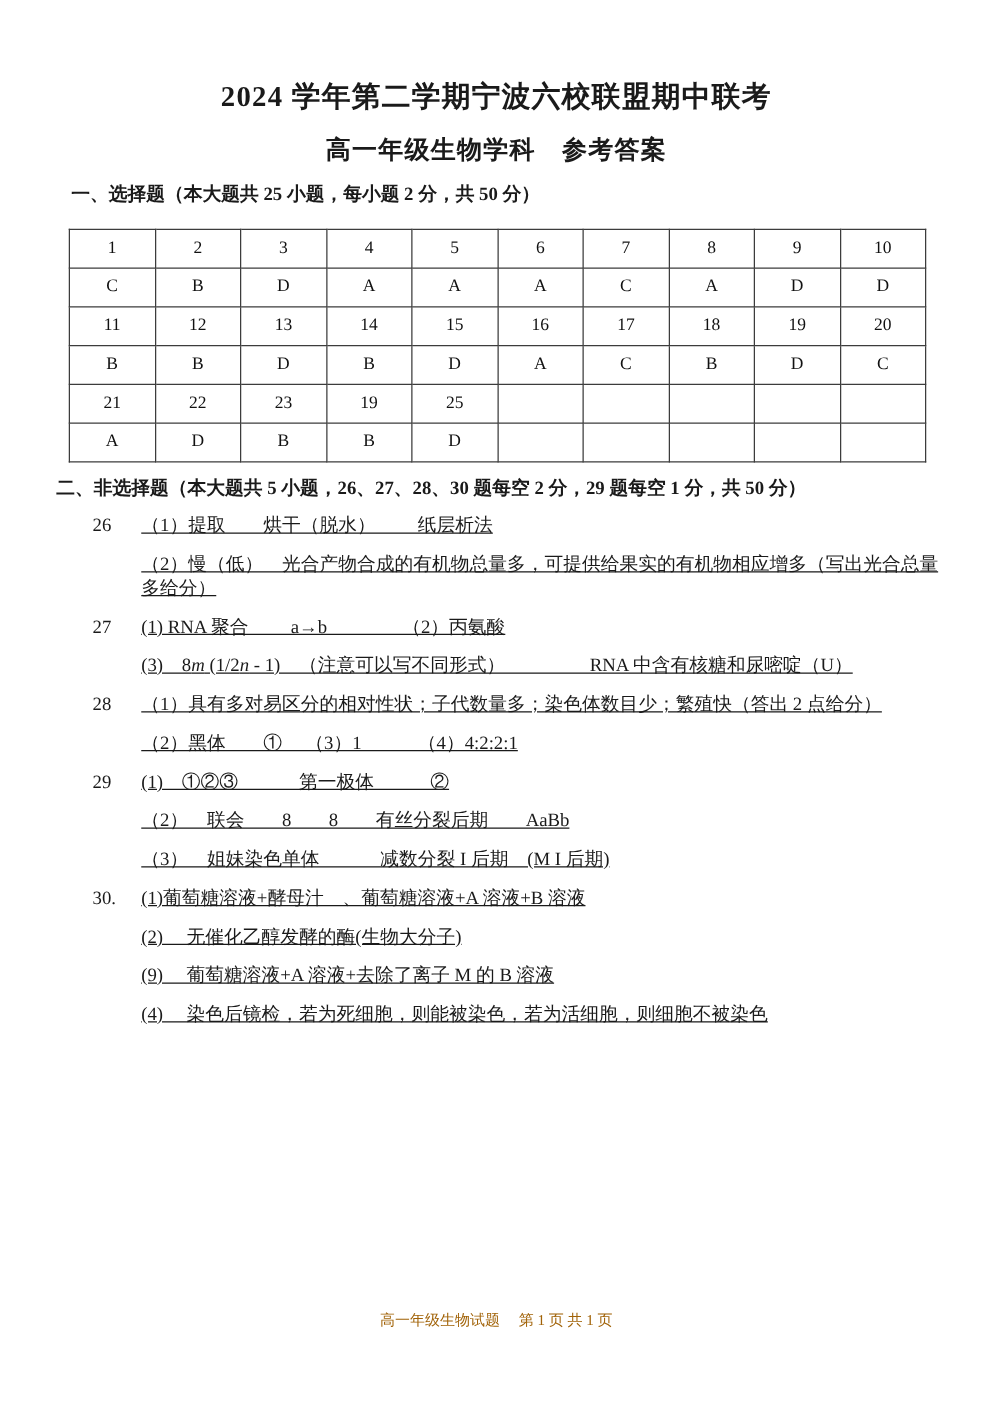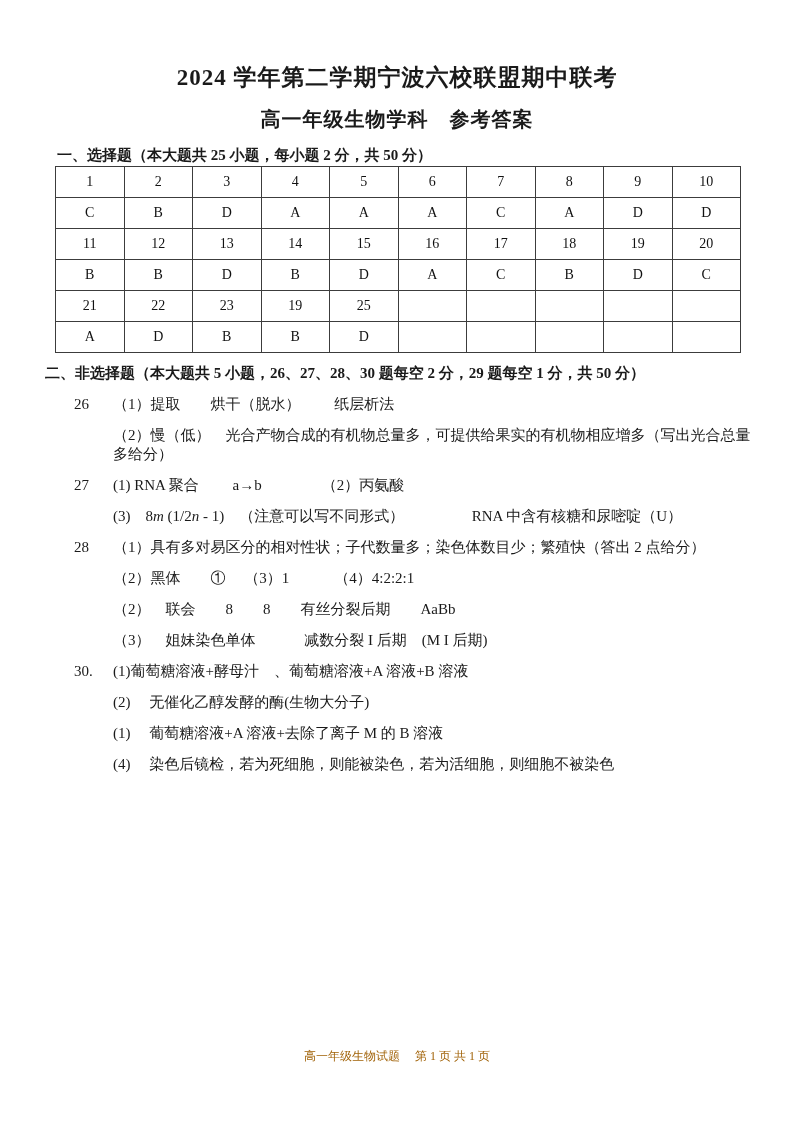--- a/index.html
+++ b/index.html
@@ -26,21 +26,21 @@
     text-align: center;
     font-size: 20px;
     font-weight: 700;
     letter-spacing: 1px;
   }
   .sec-heading {
     font-size: 15px;
     font-weight: 700;
     white-space: pre-wrap;
   }
-  .sec1-heading { margin: 13px 0 1px 57px; }
+  .sec1-heading { margin: 13px 0 18px 57px; }
   .sec2-heading { margin: 11px 0 12px 45px; }
   .ans-table {
     border-collapse: collapse;
     table-layout: fixed;
     margin-left: 55px;
     width: 686px;
   }
   .ans-table td {
     border: 1px solid #3c3c3c;
     height: 31px;
@@ -51,20 +51,21 @@
   }
   .answers { margin-top: 2px; }
   .ans-line {
     position: relative;
     padding-left: 113px;
     padding-right: 40px;
     margin-bottom: 12px;
     font-size: 15px;
     line-height: 19px;
     white-space: pre-wrap;
+    text-decoration: underline;
   }
   .ans-line .qnum {
     position: absolute;
     left: 74px;
     top: 0;
   }
   .ans-line.t { padding-left: 90px; }
   .it { font-style: italic; }
   .footer {
     position: absolute;
@@ -165,22 +166,23 @@
 
   <div class="sec-heading sec2-heading">二、非选择题（本大题共 5 小题，26、27、28、30 题每空 2 分，29 题每空 1 分，共 50 分）</div>
 
   <div class="answers" id="answers">
       <div class="ans-line a"><span class="qnum">26</span><span>（1）提取　　烘干（脱水）　　 纸层析法</span></div>
       <div class="ans-line a"><span>（2）慢（低）　光合产物合成的有机物总量多，可提供给果实的有机物相应增多（写出光合总量多给分）</span></div>
       <div class="ans-line a"><span class="qnum">27</span><span>(1) RNA 聚合　　 a→b　　　　（2）丙氨酸</span></div>
       <div class="ans-line a"><span>(3)　8</span><span class="it">m</span><span> (1/2</span><span class="it">n</span><span> - 1)　（注意可以写不同形式）　　　　  RNA 中含有核糖和尿嘧啶（U）</span></div>
       <div class="ans-line a"><span class="qnum">28</span><span>（1）具有多对易区分的相对性状；子代数量多；染色体数目少；繁殖快（答出 2 点给分）</span></div>
       <div class="ans-line a"><span>（2）黑体　　①　 （3）1　　　（4）4:2:2:1</span></div>
+      <div class="ans-line a"><span class="qnum">29</span><span>(1)　①②③　　　 第一极体　　　②</span></div>
       <div class="ans-line a"><span>（2）　联会　　8　　8　　有丝分裂后期　　AaBb</span></div>
       <div class="ans-line a"><span>（3）　姐妹染色单体　　　 减数分裂 I 后期　(M I 后期)</span></div>
       <div class="ans-line a"><span class="qnum">30.</span><span>(1)葡萄糖溶液+酵母汁　、葡萄糖溶液+A 溶液+B 溶液</span></div>
       <div class="ans-line a"><span>(2)　 无催化乙醇发酵的酶(生物大分子)</span></div>
-      <div class="ans-line a"><span>(1)　 葡萄糖溶液+A 溶液+去除了离子 M 的 B 溶液</span></div>
+      <div class="ans-line a"><span>(9)　 葡萄糖溶液+A 溶液+去除了离子 M 的 B 溶液</span></div>
       <div class="ans-line a"><span>(4)　 染色后镜检，若为死细胞，则能被染色，若为活细胞，则细胞不被染色</span></div>
     </div>
 
   <div class="footer">高一年级生物试题　 第 1 页 共 1 页</div>
 </div>
 
 </body></html>

